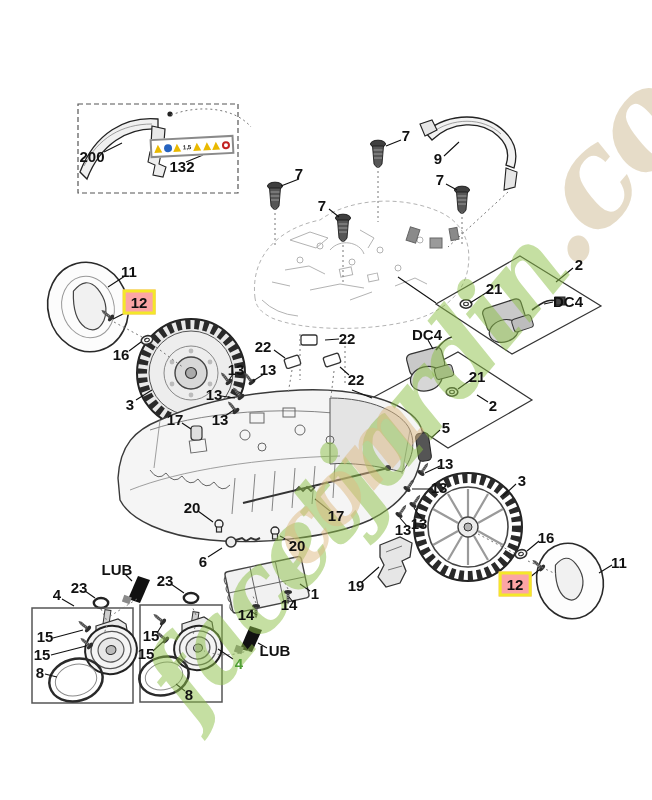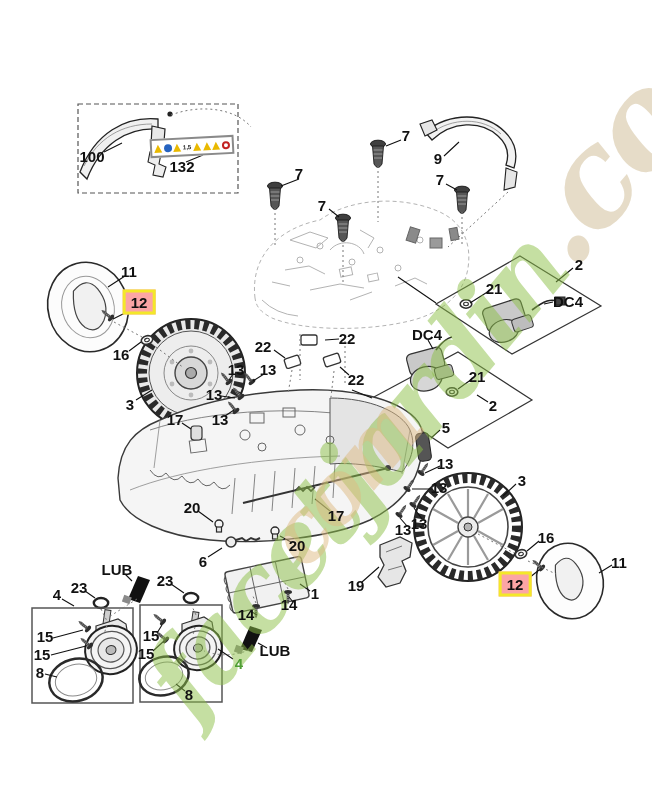--- a/index.html
+++ b/index.html
@@ -381,21 +381,21 @@
       <div class="w-ic w-info"></div>
       <div class="w-ic w-tri"></div>
       <div class="w-ic w-dist">1,5</div>
       <div class="w-ic w-tri"></div>
       <div class="w-ic w-tri"></div>
       <div class="w-ic w-tri"></div>
       <div class="w-ic w-proh"></div>
     </div>
 
   <div id="labels-layer">
-      <div class="part-label" style="left: 92px; top: 156px;">100</div>
+      <div class="part-label" style="left: 92px; top: 156px;">200</div>
       <div class="part-label" style="left: 182px; top: 166px;">132</div>
       <div class="part-label" style="left: 299px; top: 173px;">7</div>
       <div class="part-label" style="left: 322px; top: 205px;">7</div>
       <div class="part-label" style="left: 406px; top: 135px;">7</div>
       <div class="part-label" style="left: 440px; top: 179px;">7</div>
       <div class="part-label" style="left: 438px; top: 158px;">9</div>
       <div class="part-label" style="left: 579px; top: 264px;">2</div>
       <div class="part-label" style="left: 494px; top: 288px;">21</div>
       <div class="part-label" style="left: 568px; top: 301px;">DC4</div>
       <div class="part-label" style="left: 427px; top: 334px;">DC4</div>

